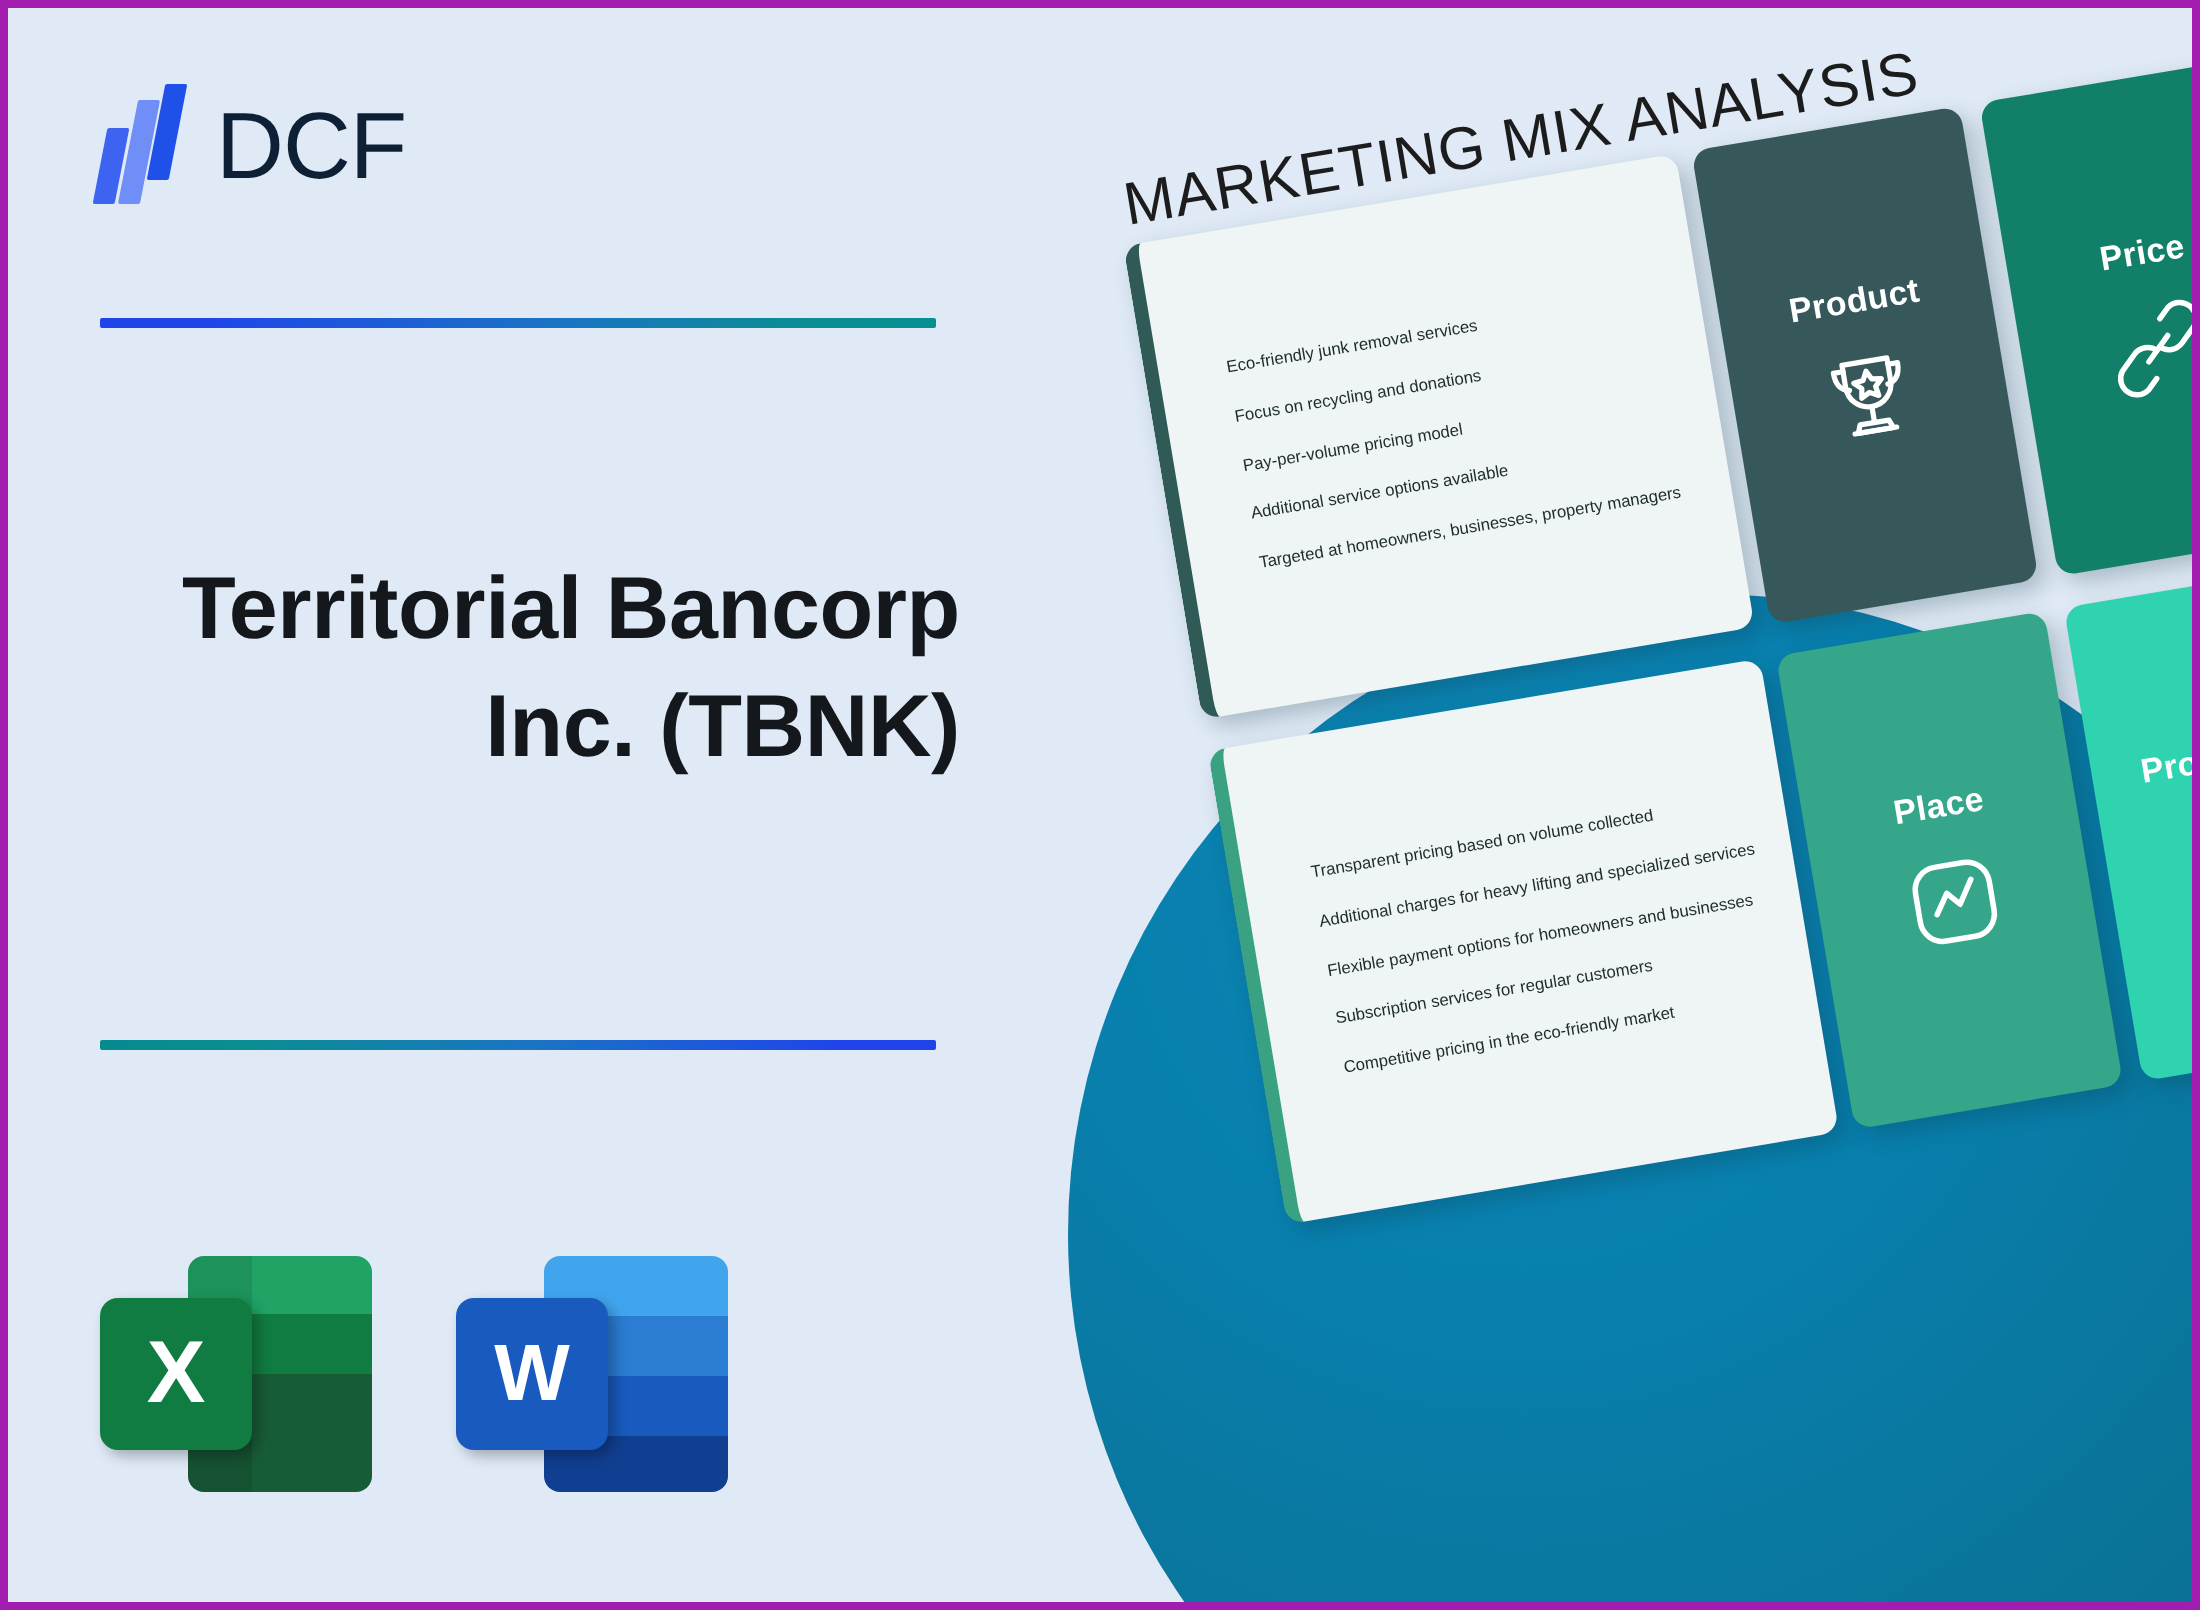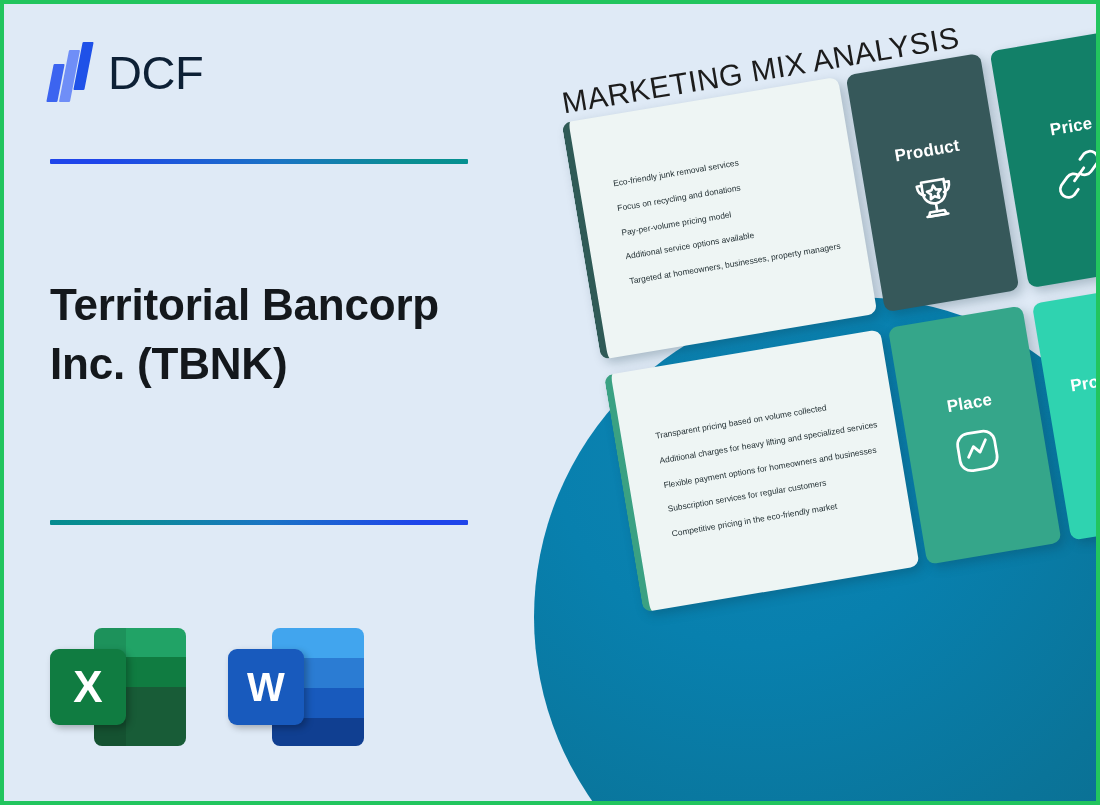--- a/index.html
+++ b/index.html
@@ -4,21 +4,21 @@
 <style>
   html, body {
     margin: 0; padding: 0;
     width: 1100px; height: 805px;
     overflow: hidden;
     font-family: "Liberation Sans", sans-serif;
   }
   #page {
     position: relative;
     width: 1100px; height: 805px;
-    background: #22c55e;
+    background: #a21caf;
     overflow: hidden;
   }
   .canvas {
     position: absolute;
     left: 4px; top: 4px;
     width: 1092px; height: 797px;
     background: #dfeaf6;
     overflow: hidden;
   }
 
@@ -63,20 +63,21 @@
   }
 
   .headline {
     position: absolute; left: 46px; top: 243px;
     width: 430px;
     font-size: 44px;
     font-weight: 700;
     line-height: 1.33;
     color: #14181c;
     letter-spacing: -0.2px;
+    text-align: right;
   }
 
   
   .office-row {
     position: absolute; left: 46px; top: 618px;
     display: flex; gap: 38px; align-items: flex-start;
   }
   .office-icon { position: relative; width: 140px; height: 130px; }
 
   .doc-body {

